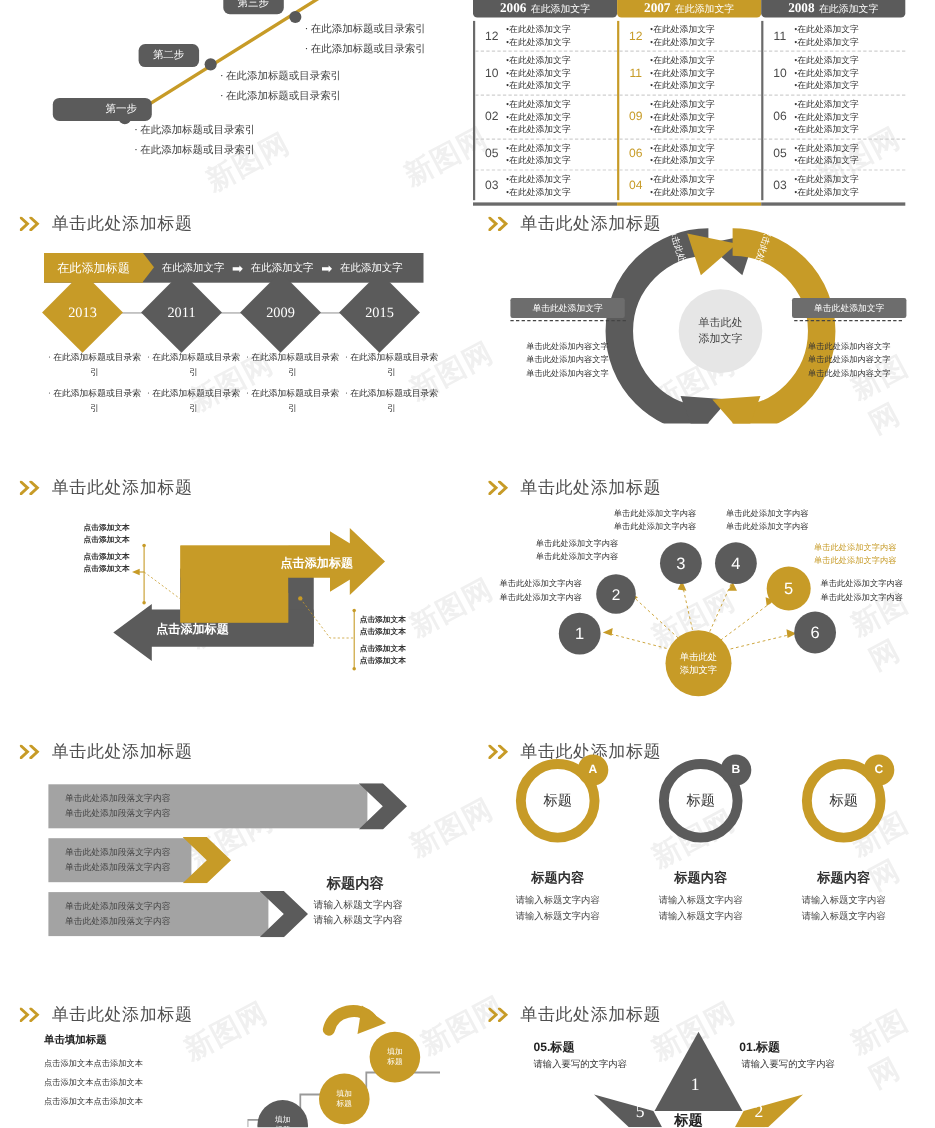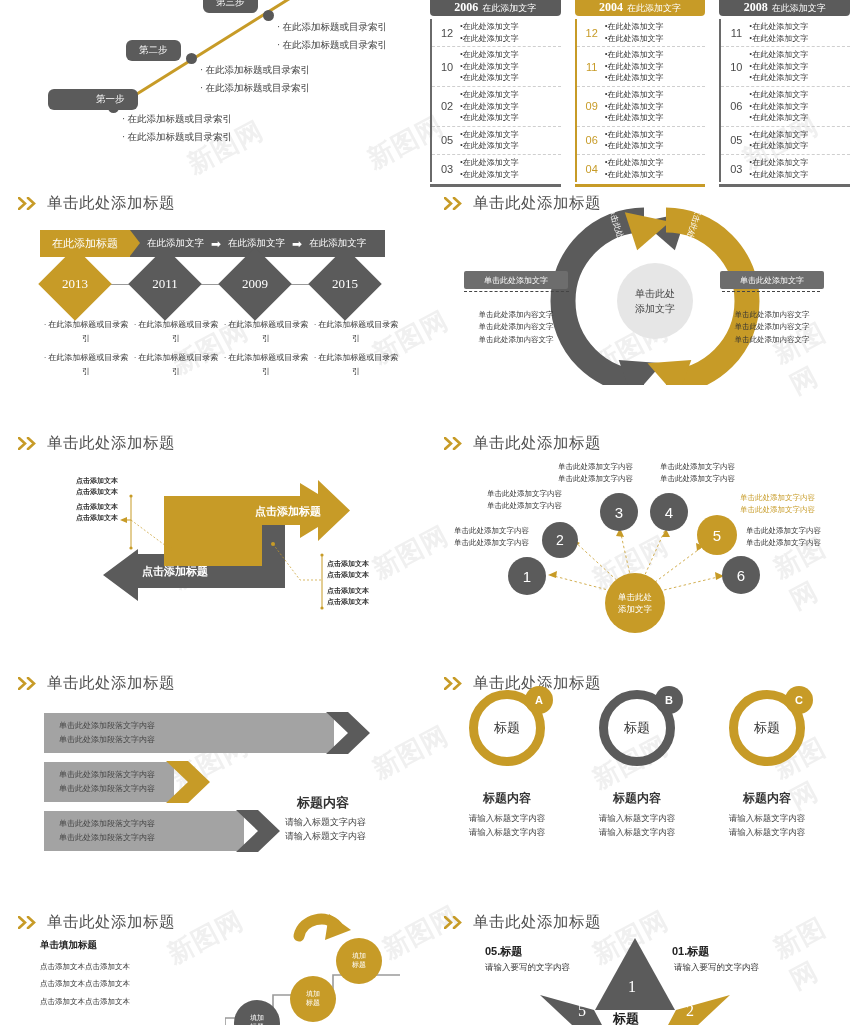--- a/index.html
+++ b/index.html
@@ -33,21 +33,21 @@
   .step-dot { position:absolute; width:11px; height:11px; border-radius:50%; background:#585858; }
   .step-tag {
     position:absolute; background:#5b5b5b; color:#fff; border-radius:6px;
     font-size:9.5px; padding:4px 13px; white-space:nowrap;
     font-family:"Liberation Serif","DejaVu Serif",serif;
   }
   .step-bul { position:absolute; font-size:9.5px; color:#3a3a3a; white-space:nowrap;
               font-family:"Liberation Serif","DejaVu Serif",serif; line-height:1.9; }
 
   
-  #p-years { position:absolute; left:430px; top:0; width:420px; height:160px; display:flex; gap:14px; }
+  #p-years { position:absolute; left:430px; top:0; width:420px; height:160px; display:flex; }
   .ycol { width:131px; position:relative; }
   .yhead {
     height:16px; border-radius:0 0 4px 4px; color:#fff; display:flex; align-items:flex-end;
     justify-content:center; gap:4px; padding-bottom:1px; overflow:hidden;
   }
   .yhead .yr { font-size:12px; font-weight:bold; font-family:"Liberation Serif","DejaVu Serif",serif; }
   .yhead .yt { font-size:9px; font-family:"Liberation Serif","DejaVu Serif",serif; }
   .ybody { border-left:2.5px solid #6a6a6a; margin-top:3px; }
   .ybody.gold { border-left-color:#C79B27; }
   .yrow { display:flex; align-items:center; gap:4px; border-bottom:1px dashed #cfcfcf; padding:2px 0 2px 6px; }
@@ -252,21 +252,21 @@
             <div>•<span>在此处添加文字</span></div>
             <div>•<span>在此处添加文字</span></div>
           </span>
         </div>
       </div>
       <div class="ybase"></div>
     </div>
 
     <div class="ycol">
       <div class="yhead" style="background:#C79B27;">
-        <span class="yr">2004</span>
+        <span class="yr">2007</span>
         <span class="yt">在此添加文字</span>
       </div>
       <div class="ybody gold">
         <div class="yrow">
           <span class="ynum gold">12</span>
           <span class="yitems">
             <div>•<span>在此处添加文字</span></div>
             <div>•<span>在此处添加文字</span></div>
           </span>
         </div>

